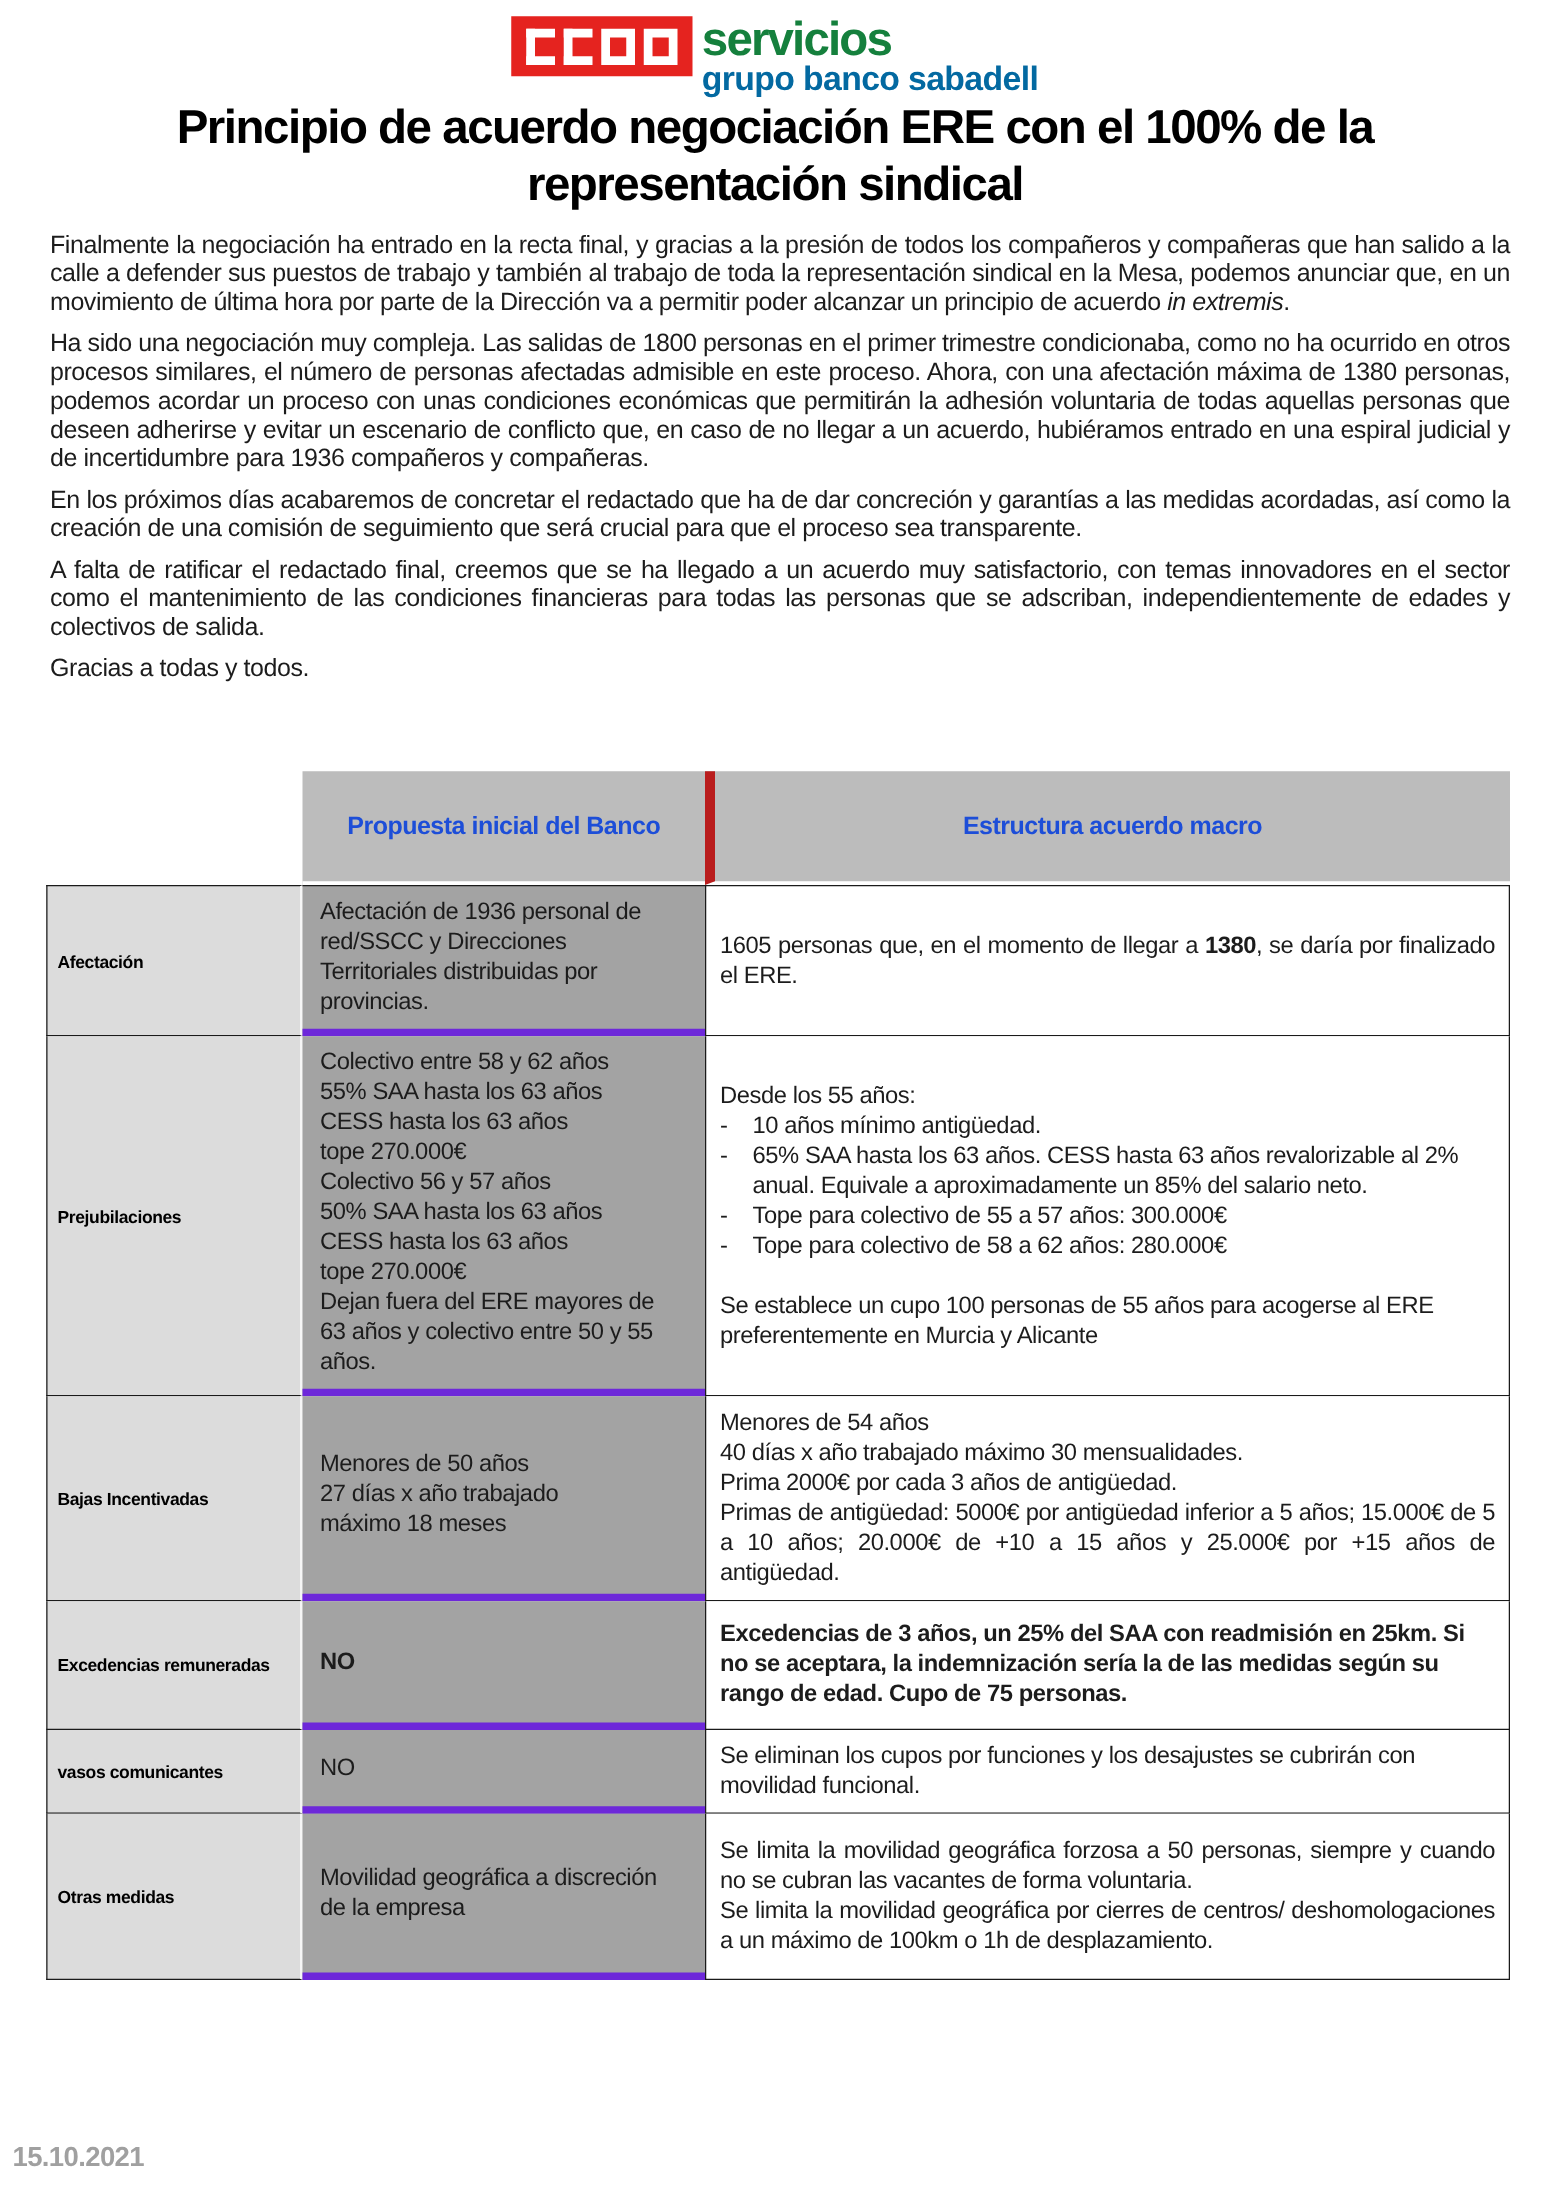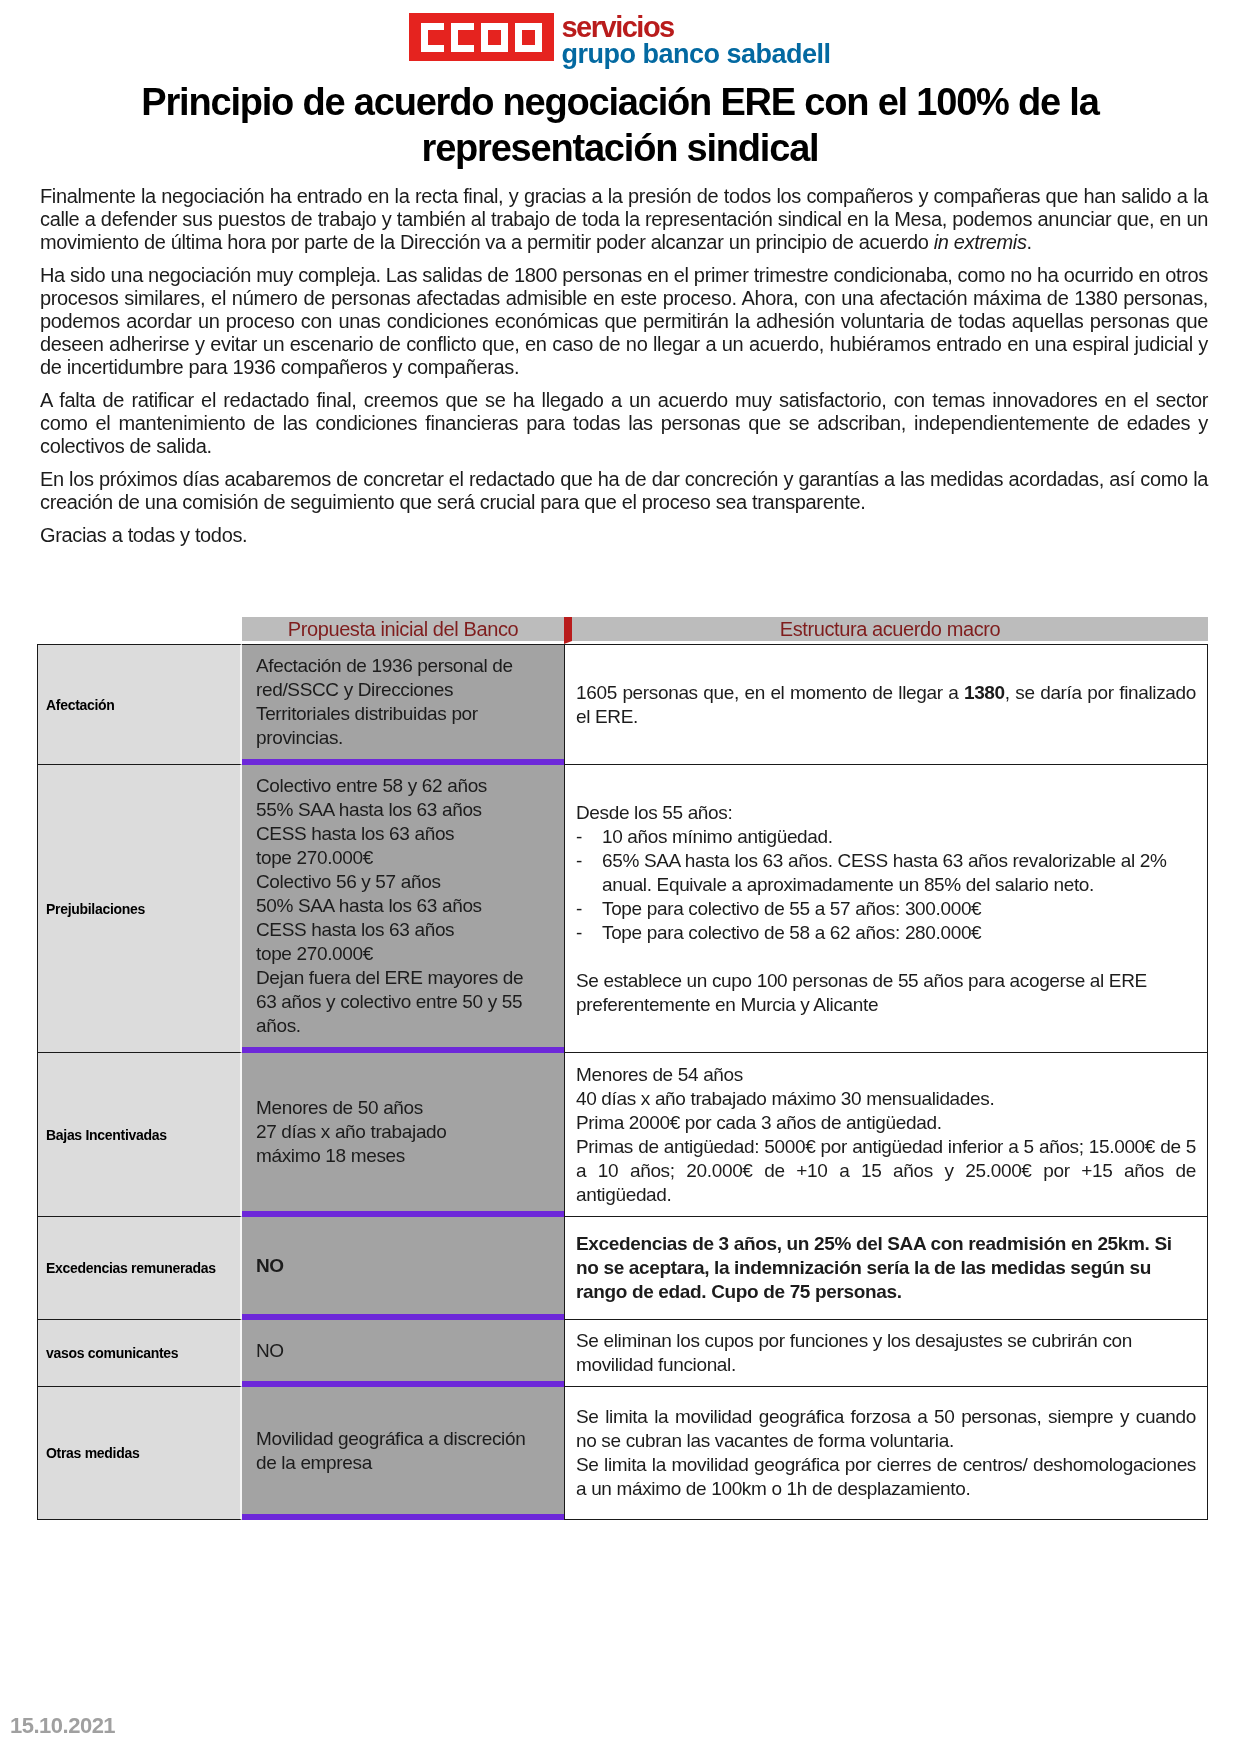--- a/index.html
+++ b/index.html
@@ -8,21 +8,21 @@
     font-family:"Liberation Sans","DejaVu Sans",sans-serif;color:#141414;
   }
   .page{position:relative;width:1240px;height:1754px;}
 
   
   .logo-row{display:flex;justify-content:center;align-items:flex-start;margin:13px 0 0 0;height:54px;}
   .ccoo-box{height:48px;display:flex;align-items:center;gap:7px;padding:0 12px;flex:0 0 auto;}
   .ccoo-glyph{width:27px;height:29px;border:7px solid #fff;box-sizing:border-box;}
   .ccoo-glyph.c{border-right:none;width:23px;}
   .logo-text{margin-left:7px;line-height:1;}
-  .logo-brand{font-size:29px;font-weight:bold;letter-spacing:-1.5px;color:#b91c1c;}
+  .logo-brand{font-size:38px;font-weight:bold;letter-spacing:-1.5px;color:#15803d;}
   .logo-sub{font-size:27px;font-weight:bold;letter-spacing:-0.5px;margin-top:-1px;}
 
   
   .doc-title{
     margin:12px 30px 0 30px;text-align:center;
     font-size:38px;line-height:46px;font-weight:bold;letter-spacing:-1.2px;color:#000;
   }
 
   
   .content{margin:14px 32px 0 40px;text-align:justify;font-size:20px;line-height:23px;letter-spacing:-0.35px;color:#1c1c1c;}
@@ -30,22 +30,22 @@
   .content p.no-just{text-align:left;}
 
   
   table.cmp{
     border-collapse:separate;border-spacing:0;table-layout:fixed;
     margin:70px 0 0 37px;width:1171px;
     font-size:19px;line-height:24px;letter-spacing:-0.35px;color:#1c1c1c;
   }
   col.c1{width:205px;} col.c2{width:322px;} col.c3{width:644px;}
   .cmp th{
-    background:#bcbcbc;font-size:20px;font-weight:normal;letter-spacing:-0.4px;color:#7f1d1d;
-    text-align:center;vertical-align:middle;padding:0 4px;border:none;border-bottom:3px solid #fff;
+    background:#bcbcbc;font-size:20px;font-weight:bold;letter-spacing:-0.4px;color:#1d4ed8;
+    text-align:center;vertical-align:middle;padding:32px 4px;border:none;border-bottom:3px solid #fff;
   }
   .cmp th.blank{background:#fff;}
   .cmp th.h3{border-left:8px solid #b91c1c;margin-top:16px;}
   .cmp td{vertical-align:middle;box-sizing:border-box;}
   .cmp td.lab{
     background:#dcdcdc;font-weight:bold;letter-spacing:-0.3px;color:#000;
     padding:6px 4px 6px 8px;border-left:1px solid #1a1a1a;border-bottom:1px solid #1a1a1a;
     border-right:2px solid #f6f6f6;font-size:14px;
   }
   .cmp td.mid{
@@ -88,22 +88,22 @@
       <div class="logo-brand">servicios</div>
       <div class="logo-sub" style="color:#0369a1;">grupo banco sabadell</div>
     </div>
   </div>
 
   <h1 class="doc-title">Principio de acuerdo negociación ERE con el 100% de la representación sindical</h1>
 
   <div class="content">
     <p><span>Finalmente la negociación ha entrado en la recta final, y gracias a la presión de todos los compañeros y compañeras que han salido a la calle a defender sus puestos de trabajo y también al trabajo de toda la representación sindical en la Mesa, podemos anunciar que, en un movimiento de última hora por parte de la Dirección va a permitir poder alcanzar un principio de acuerdo </span><i>in extremis</i><span>.</span></p>
     <p>Ha sido una negociación muy compleja. Las salidas de 1800 personas en el primer trimestre condicionaba, como no ha ocurrido en otros procesos similares, el número de personas afectadas admisible en este proceso. Ahora, con una afectación máxima de 1380 personas, podemos acordar un proceso con unas condiciones económicas que permitirán la adhesión voluntaria de todas aquellas personas que deseen adherirse y evitar un escenario de conflicto que, en caso de no llegar a un acuerdo, hubiéramos entrado en una espiral judicial y de incertidumbre para 1936 compañeros y compañeras.</p>
+    <p>En los próximos días acabaremos de concretar el redactado que ha de dar concreción y garantías a las medidas acordadas, así como la creación de una comisión de seguimiento que será crucial para que el proceso sea transparente.</p>
     <p>A falta de ratificar el redactado final, creemos que se ha llegado a un acuerdo muy satisfactorio, con temas innovadores en el sector como el mantenimiento de las condiciones financieras para todas las personas que se adscriban, independientemente de edades y colectivos de salida.</p>
-    <p>En los próximos días acabaremos de concretar el redactado que ha de dar concreción y garantías a las medidas acordadas, así como la creación de una comisión de seguimiento que será crucial para que el proceso sea transparente.</p>
     <p class="no-just">Gracias a todas y todos.</p>
   </div>
 
   <table class="cmp">
     <colgroup>
         <col class="c1">
         <col class="c2">
         <col class="c3">
       </colgroup>
     <tbody>

